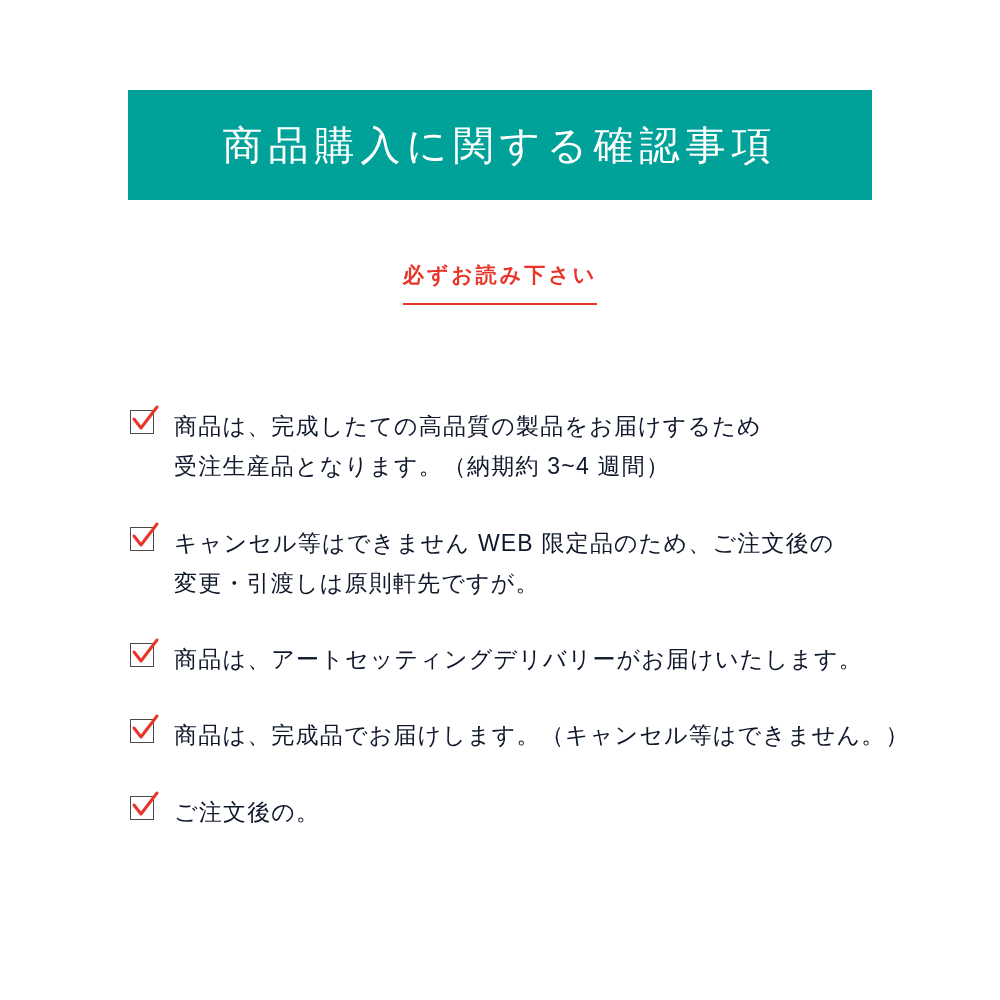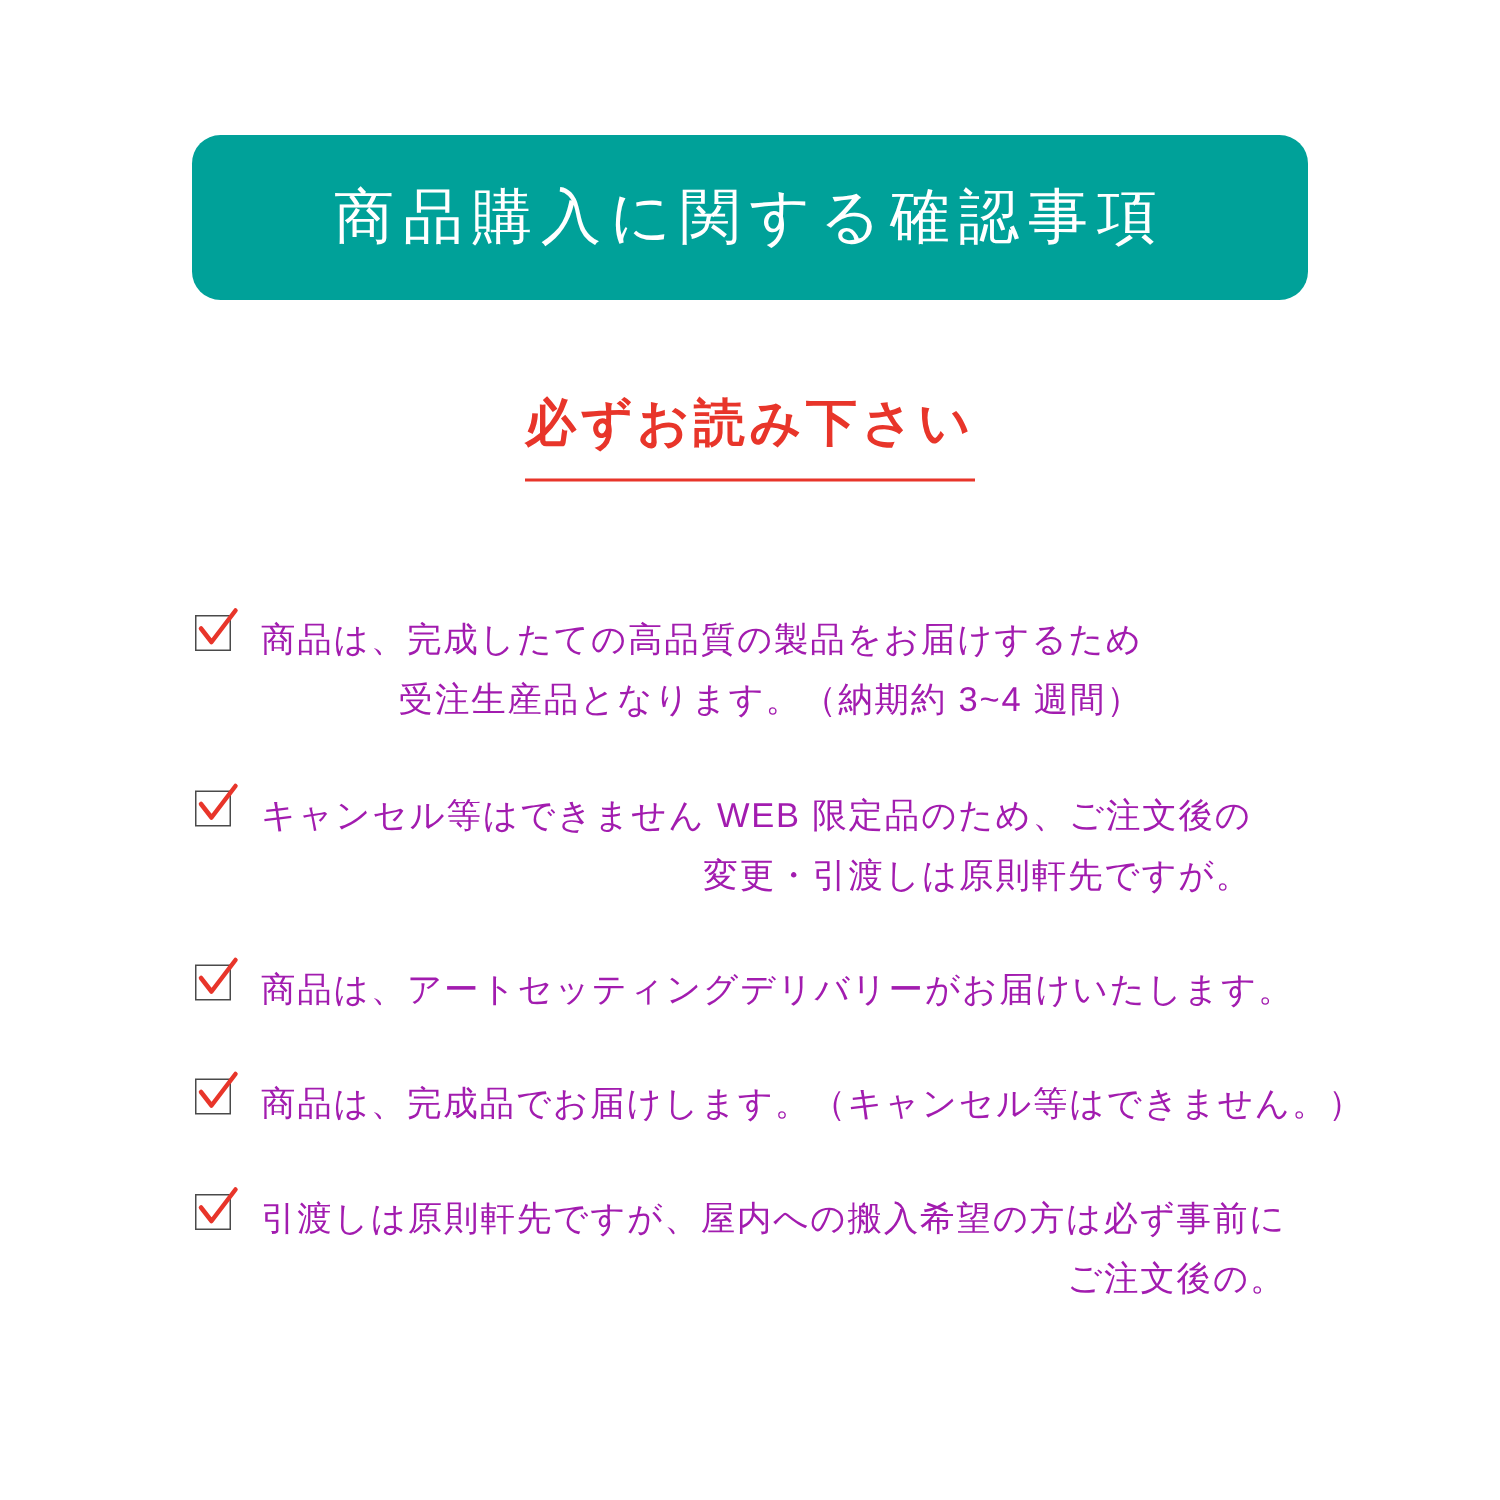--- a/index.html
+++ b/index.html
@@ -26,21 +26,20 @@
   .header-band {
     position: absolute;
     left: 128px;
     top: 90px;
     width: 744px;
     height: 110px;
     background: #00a199;
     display: flex;
     align-items: center;
     justify-content: center;
-    border-radius: 19px;
   }
   .header-title {
     color: #ffffff;
     font-size: 40px;
     letter-spacing: 6px;
     font-weight: 400;
     white-space: nowrap;
     line-height: 1;
   }
 
@@ -48,21 +47,21 @@
   .subheading-wrap {
     position: absolute;
     left: 0;
     top: 262px;
     width: 1000px;
     text-align: center;
   }
   .subheading {
     display: inline-block;
     color: #e8352a;
-    font-size: 34px;
+    font-size: 21px;
     font-weight: bold;
     letter-spacing: 3px;
     line-height: 1.2;
     padding-bottom: 16px;
     border-bottom: 2px solid #e8352a;
   }
 
   
   .checklist {
     position: absolute;
@@ -100,22 +99,21 @@
     left: -2px;
     top: -6px;
     width: 32px;
     height: 32px;
     overflow: visible;
   }
   .check-text {
     font-size: 23px;
     line-height: 1.75;
     letter-spacing: 1.2px;
-    color: #a21caf;
-    text-align: right;
+    color: #0f172a;
   }
   .check-text .line {
     display: block;
     white-space: nowrap;
   }
 </style>
 </head>
 <body>
 
 <div class="page">
@@ -181,19 +179,18 @@
     </div>
 
     <div class="check-item">
       <span class="checkbox">
         <span class="box"></span>
         <svg viewBox="0 0 32 32" aria-hidden="true">
           <path d="M6 15 L13 24 L29 3" fill="none" stroke="#e8352a" stroke-width="3" stroke-linecap="round" stroke-linejoin="round"></path>
         </svg>
       </span>
       <span class="check-text">
-        <span class="line">引渡しは原則軒先ですが、屋内への搬入希望の方は必ず事前に</span>
         <span class="line">ご注文後の。</span>
       </span>
     </div>
 
   </div>
 </div>
 
 </body></html>

